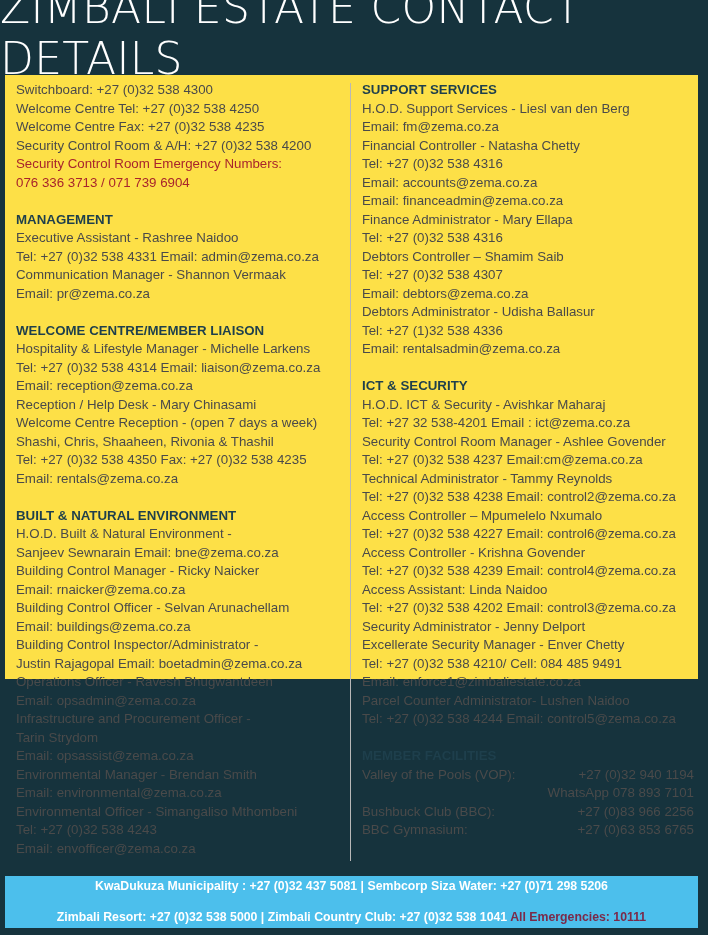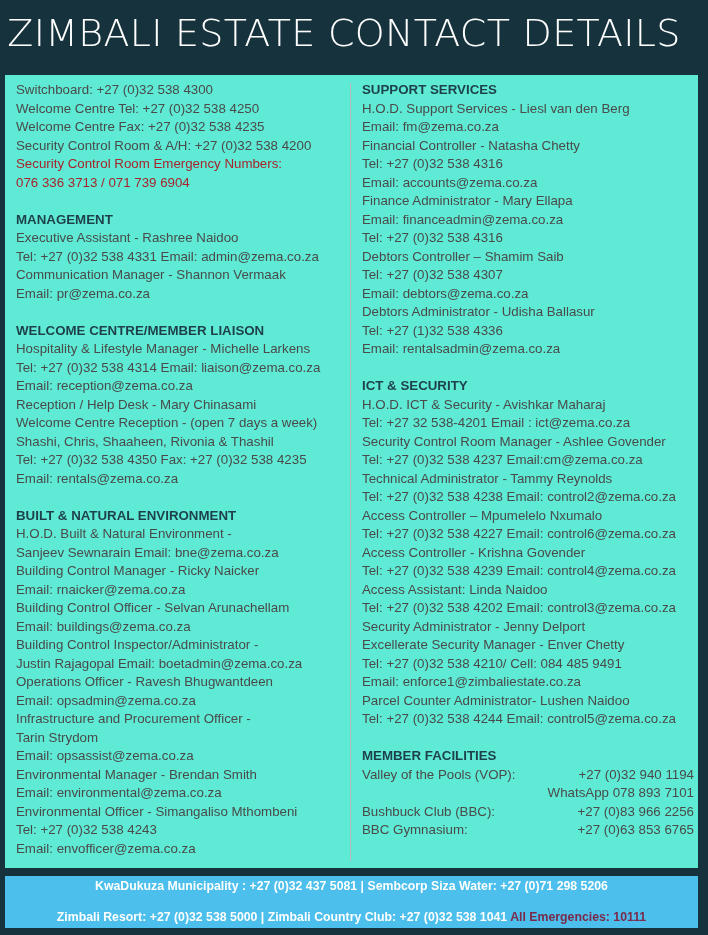--- a/index.html
+++ b/index.html
@@ -2,25 +2,25 @@
 <html><head>
   <meta charset="utf-8">
   <style>
     * { box-sizing: border-box; margin: 0; padding: 0; }
     html, body { width: 708px; height: 935px; background: #16333d; overflow: hidden; }
     body { font-family: "Liberation Sans", sans-serif; position: relative; }
     .title {
       position: absolute; left: 0; top: 0; width: 688px; height: 66px;
       display: flex; align-items: center; justify-content: center;
       color: #ffffff; font-family: "DejaVu Sans", sans-serif; font-weight: 300;
-      font-size: 38px; letter-spacing: 0.3px;
+      font-size: 44px; letter-spacing: 0.3px;
     }
     .panel {
-      position: absolute; left: 5px; top: 75px; width: 693px; height: 793px;
-      background: #5eead4;
+      position: absolute; left: 5px; top: 75px; width: 693px; height: 604px;
+      background: #fde047;
     }
     .col { position: absolute; top: 6px; font-size: 13.3px; line-height: 18.5px; color: #4a4a4a; }
     .col.left { left: 11px; width: 332px; }
     .col.right { left: 357px; width: 332px; }
     .divider { position: absolute; left: 345px; top: 8px; width: 1px; height: 778px; background: #b8b8b8; }
     .line { white-space: nowrap; }
     .red { color: #a8242c; }
     .heading { color: #1e3f4c; font-weight: bold; margin-top: 18.5px; }
     .first-heading { color: #1e3f4c; font-weight: bold; }
     .fac-row { display: flex; justify-content: space-between; white-space: nowrap; }
@@ -93,22 +93,22 @@
   <div class="divider"></div>
 
   <div class="col right">
     <div>
       <div class="first-heading">SUPPORT SERVICES</div>
       <div class="line">H.O.D. Support Services - Liesl van den Berg</div>
       <div class="line">Email: fm@zema.co.za</div>
       <div class="line">Financial Controller - Natasha Chetty</div>
       <div class="line">Tel: +27 (0)32 538 4316</div>
       <div class="line">Email: accounts@zema.co.za</div>
+      <div class="line">Email: financeadmin@zema.co.za</div>
       <div class="line">Finance Administrator - Mary Ellapa</div>
-      <div class="line">Email: financeadmin@zema.co.za</div>
       <div class="line">Tel: +27 (0)32 538 4316</div>
       <div class="line">Debtors Controller  – Shamim Saib</div>
       <div class="line">Tel: +27 (0)32 538 4307</div>
       <div class="line">Email: debtors@zema.co.za</div>
       <div class="line">Debtors Administrator - Udisha Ballasur</div>
       <div class="line">Tel: +27 (1)32 538 4336</div>
       <div class="line">Email: rentalsadmin@zema.co.za</div>
     </div>
 
     <div>

